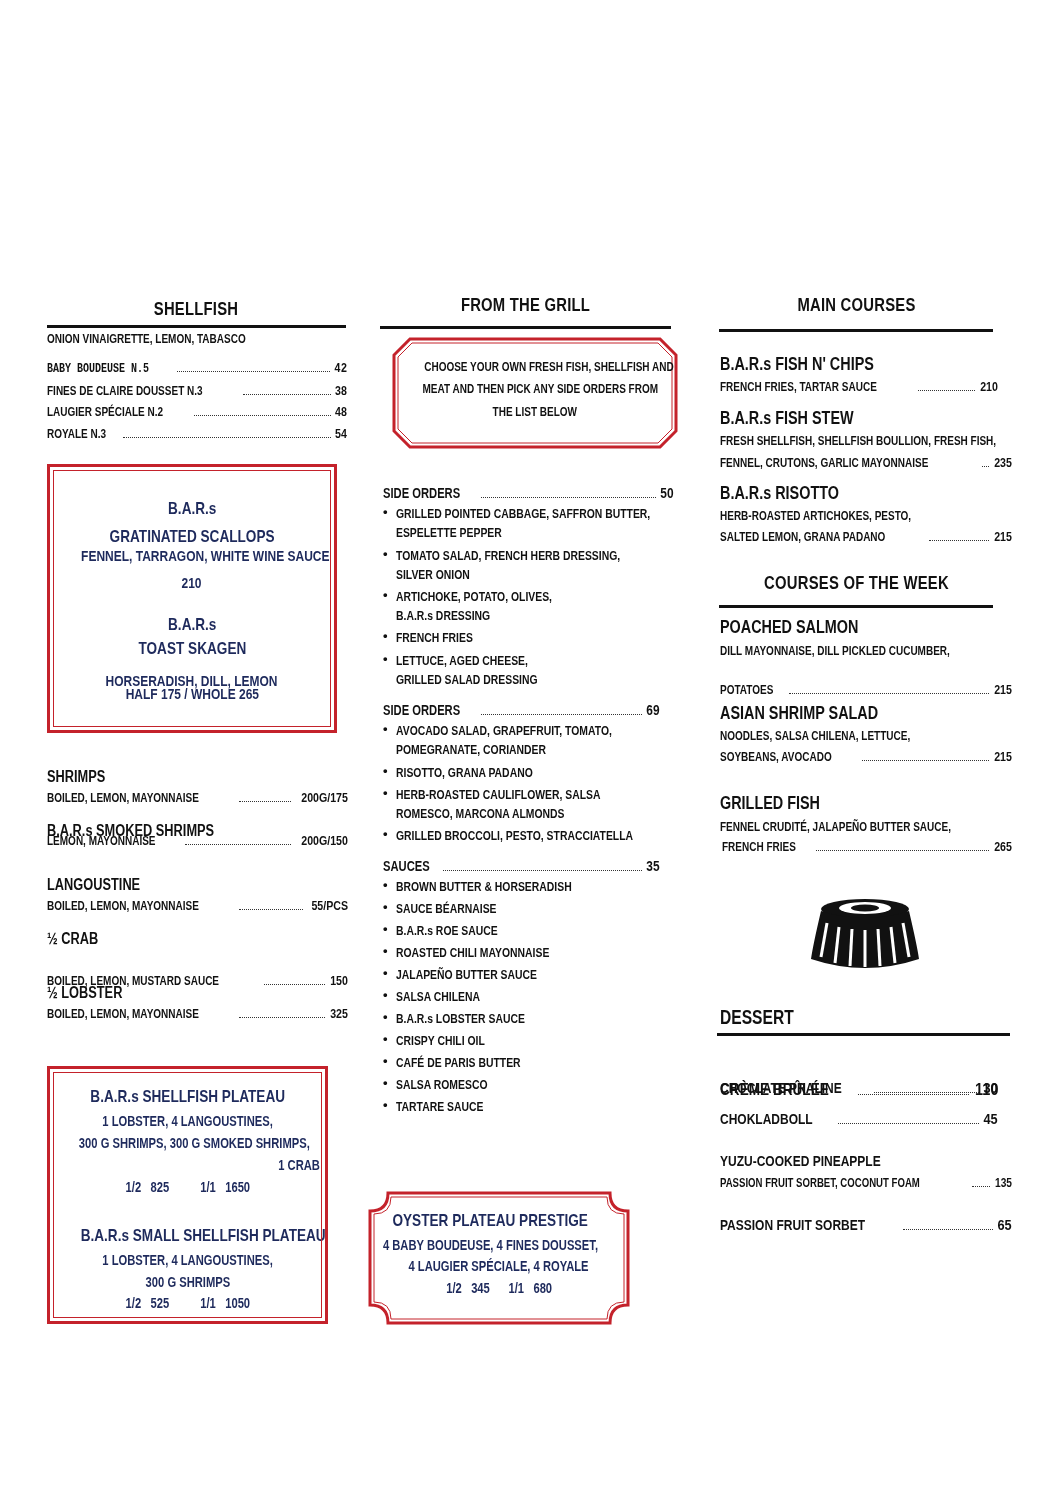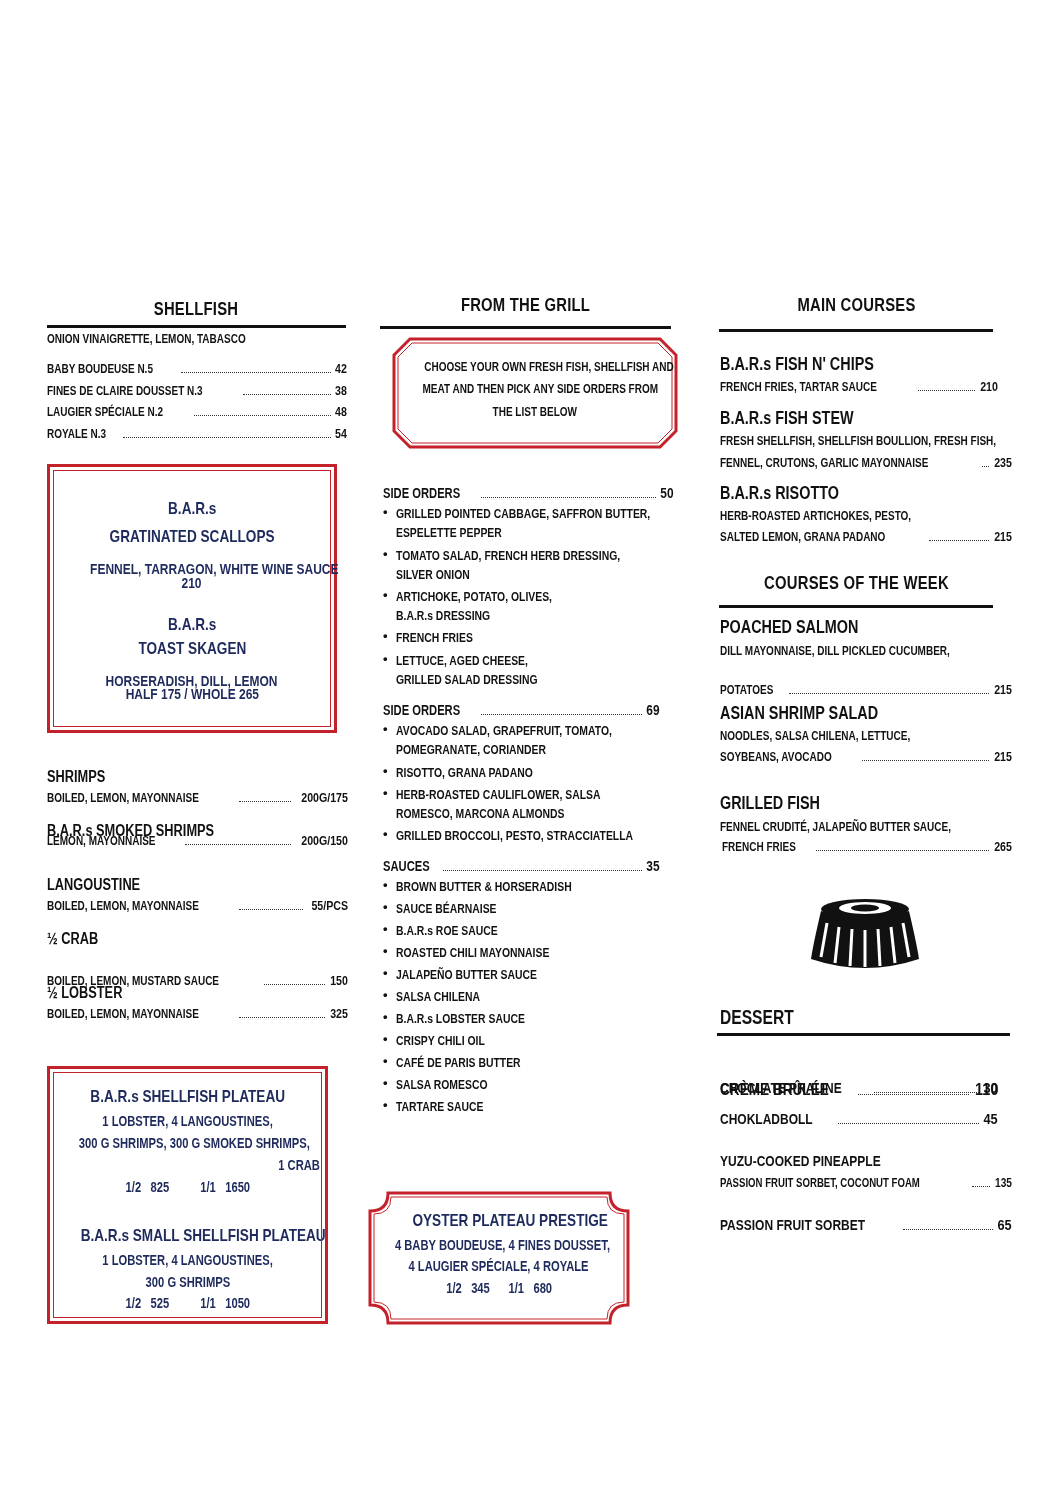--- a/index.html
+++ b/index.html
@@ -26,21 +26,21 @@
   .bul .txt { position:absolute; left:13px; top:0; transform:scaleX(0.8); transform-origin:left top; line-height:20px; }
 </style>
 </head>
 <body>
 
 <div>
   <div class="col-title" style="left:47px; width:298px; top:298px;">SHELLFISH</div>
   <div class="rule" style="left:47px; width:299px; top:325px;"></div>
   <div class="line" style="left:47px; top:332px;">ONION VINAIGRETTE, LEMON, TABASCO</div>
 
-  <div class="lead" style="left:47px; width:300px; top:362px;">
+  <div class="lead" style="left:47px; width:300px; top:362px;font-family:Liberation Mono, monospace;">
     <span class="t">BABY BOUDEUSE N.5</span>
       <span class="dots"></span>
       <span class="p">42</span>
   </div>
   <div class="lead" style="left:47px; width:300px; top:384px;">
     <span class="t">FINES DE CLAIRE DOUSSET N.3</span>
       <span class="dots"></span>
       <span class="p">38</span>
   </div>
   <div class="lead" style="left:47px; width:300px; top:405px;">
@@ -50,21 +50,21 @@
   </div>
   <div class="lead" style="left:47px; width:300px; top:427px;">
     <span class="t">ROYALE N.3</span>
       <span class="dots"></span>
       <span class="p">54</span>
   </div>
 
   <div class="dbl" style="left:47px; top:464px; width:290px; height:269px;">
     <div class="center navy" style="top:32px; font-size:17px;"><span>B.A.R.s</span></div>
     <div class="center navy" style="top:60px; font-size:17px;"><span>GRATINATED SCALLOPS</span></div>
-    <div class="center navy" style="top:93px; font-size:15px;padding-left:9px;"><span>FENNEL, TARRAGON, WHITE WINE SAUCE</span></div>
+    <div class="center navy" style="top:80px; font-size:15px;"><span>FENNEL, TARRAGON, WHITE WINE SAUCE</span></div>
     <div class="center navy" style="top:107px; font-size:15px;"><span>210</span></div>
     <div class="center navy" style="top:148px; font-size:17px;"><span>B.A.R.s</span></div>
     <div class="center navy" style="top:172px; font-size:17px;"><span>TOAST SKAGEN</span></div>
     <div class="center navy" style="top:197px; font-size:15px;margin-top:8px;"><span>HORSERADISH, DILL, LEMON</span></div>
     <div class="center navy" style="top:218px; font-size:15px;"><span>HALF 175 / WHOLE 265</span></div>
   </div>
 
   <div class="line head" style="left:47px; top:768px;">SHRIMPS</div>
   <div class="lead" style="left:47px; width:301px; top:791px;">
     <span class="t">BOILED, LEMON, MAYONNAISE</span>
@@ -234,22 +234,22 @@
     </div>
   <div class="bul" style="left:383px; top:1097px;">
       <span class="dot">•</span>
       <span class="txt">TARTARE SAUCE</span>
     </div>
 
   <svg class="abs" style="left:368px; top:1191px;" width="262" height="134">
     <path d="M20,2 L242,2 Q242,20 260,20 L260,114 Q242,114 242,132 L20,132 Q20,114 2,114 L2,20 Q20,20 20,2 Z" fill="none" stroke="#c4222b" stroke-width="3"></path>
     <path d="M23,6 L239,6 Q239,23 256,23 L256,111 Q239,111 239,128 L23,128 Q23,111 6,111 L6,23 Q23,23 23,6 Z" fill="none" stroke="#c4222b" stroke-width="1"></path>
   </svg>
-  <div class="center navy" style="left:368px; right:auto; width:212px; top:1211px; font-size:17px;margin-left:20px;"><span>OYSTER PLATEAU PRESTIGE</span></div>
-  <div class="center navy" style="left:368px; right:auto; width:245px; top:1237px; font-size:14px;"><span>4 BABY BOUDEUSE, 4 FINES DOUSSET,</span></div>
+  <div class="center navy" style="left:368px; right:auto; width:212px; top:1211px; font-size:17px;"><span>OYSTER PLATEAU PRESTIGE</span></div>
+  <div class="center navy" style="left:356px; right:auto; width:245px; top:1237px; font-size:14px;"><span>4 BABY BOUDEUSE, 4 FINES DOUSSET,</span></div>
   <div class="center navy" style="left:368px; right:auto; width:262px; top:1258px; font-size:14px;"><span>4 LAUGIER SPÉCIALE, 4 ROYALE</span></div>
   <div class="center navy" style="left:368px; right:auto; width:262px; top:1280px; font-size:14px;"><span style="white-space:pre;">1/2   345      1/1   680</span></div>
 </div>
 
 <div>
   <div class="col-title" style="left:720px; width:273px; top:294px;">MAIN COURSES</div>
   <div class="rule" style="left:719px; width:274px; top:329px;"></div>
 
   <div class="line head" style="left:720px; top:354px; font-size:18px;">B.A.R.s FISH N' CHIPS</div>
   <div class="lead" style="left:720px; width:278px; top:380px;">

